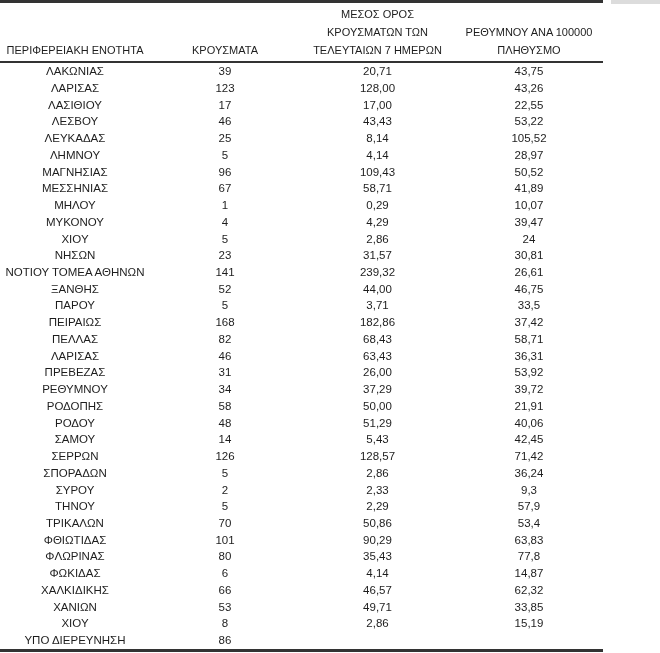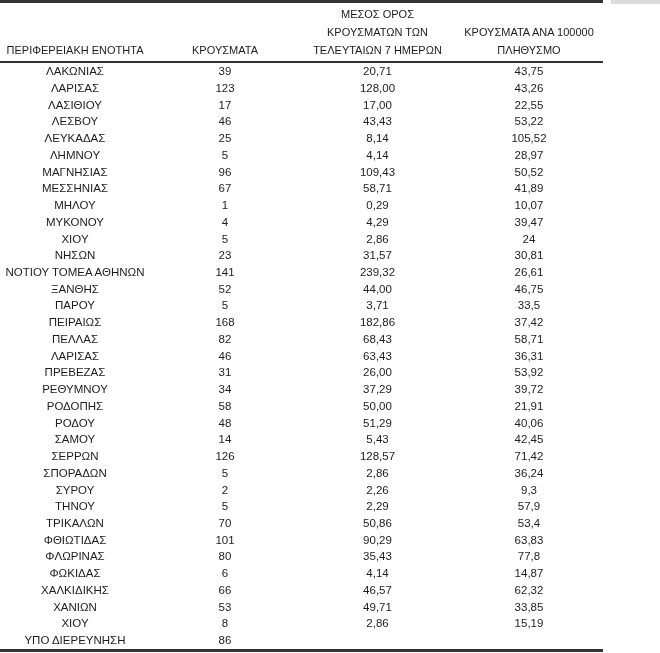--- a/index.html
+++ b/index.html
@@ -72,21 +72,21 @@
       <col style="width:155px">
       <col style="width:148px">
     </colgroup>
     <thead>
       <tr>
         <th>ΠΕΡΙΦΕΡΕΙΑΚΗ ΕΝΟΤΗΤΑ</th>
         <th>ΚΡΟΥΣΜΑΤΑ</th>
         <th>ΜΕΣΟΣ ΟΡΟΣ
 ΚΡΟΥΣΜΑΤΩΝ ΤΩΝ
 ΤΕΛΕΥΤΑΙΩΝ 7 ΗΜΕΡΩΝ</th>
-        <th>ΚΡΟΥΣΜΑΤΑ ΑΝΑ 100000
+        <th>ΡΕΘΥΜΝΟΥ ΑΝΑ 100000
 ΠΛΗΘΥΣΜΟ</th>
       </tr>
     </thead>
     <tbody id="table-body">
         <tr>
           <td>ΛΑΚΩΝΙΑΣ</td>
           <td>39</td>
           <td>20,71</td>
           <td>43,75</td>
         </tr>
@@ -230,21 +230,21 @@
         </tr>
         <tr>
           <td>ΣΠΟΡΑΔΩΝ</td>
           <td>5</td>
           <td>2,86</td>
           <td>36,24</td>
         </tr>
         <tr>
           <td>ΣΥΡΟΥ</td>
           <td>2</td>
-          <td>2,26</td>
+          <td>2,33</td>
           <td>9,3</td>
         </tr>
         <tr>
           <td>ΤΗΝΟΥ</td>
           <td>5</td>
           <td>2,29</td>
           <td>57,9</td>
         </tr>
         <tr>
           <td>ΤΡΙΚΑΛΩΝ</td>

